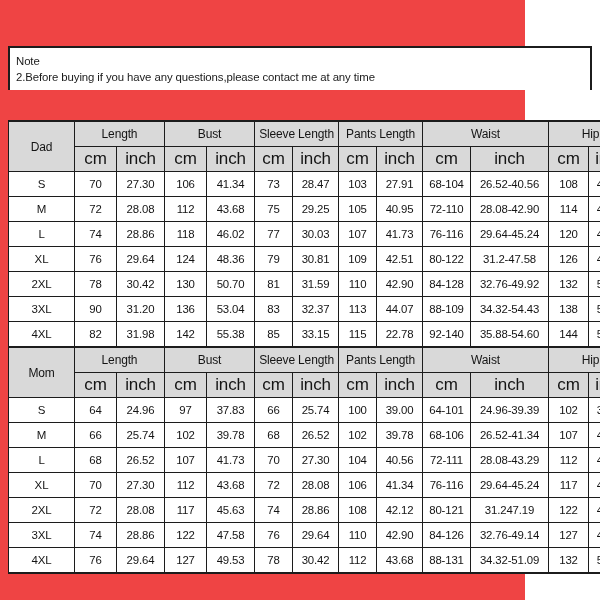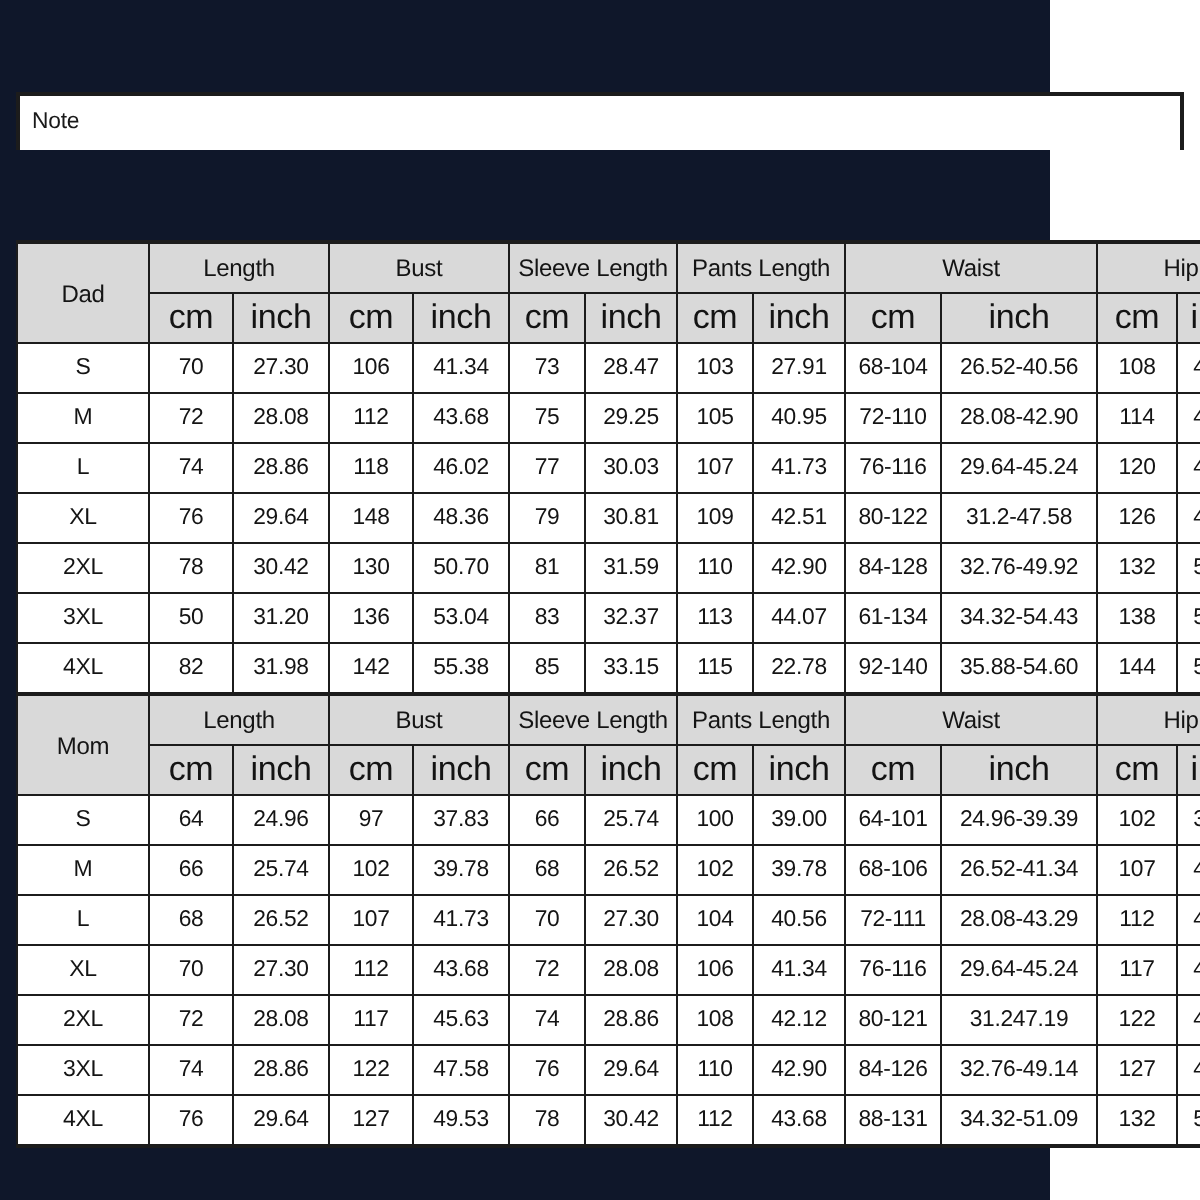--- a/index.html
+++ b/index.html
@@ -13,21 +13,21 @@
     height: 600px;
     font-family: "Liberation Sans", "DejaVu Sans", sans-serif;
     color: #1a1a1a;
     overflow: hidden;
   }
 
   .sheet {
     position: relative;
     width: 525px;
     height: 600px;
-    background: #0f172a;
+    background: #ef4444;
     box-sizing: border-box;
     text-decoration: underline;
   }
 
   
   .note-box {
     position: absolute;
     left: 8px;
     top: 46px;
     width: 584px;
@@ -92,20 +92,21 @@
   .outer-left { border-left-width: 2.2px; margin-top: 47px; }
   .outer-right { border-right-width: 2.2px; }
 </style>
 </head>
 <body>
 
 <div class="sheet">
 
   <div class="note-box">
     <div class="note-line">Note</div>
+    <div class="note-line">2.Before buying if you have any questions,please contact me at any time</div>
   </div>
 
   <table class="size-table">
     <colgroup>
       <col style="width:66px">
       <col style="width:42px">
         <col style="width:48px">
       <col style="width:42px">
         <col style="width:48px">
       <col style="width:38px">
@@ -183,21 +184,21 @@
           <td class="val">41.73</td>
           <td class="val">76-116</td>
           <td class="val">29.64-45.24</td>
           <td class="val">120</td>
           <td class="val outer-right">46.80</td>
         </tr>
         <tr>
           <td class="sz outer-left">XL</td>
           <td class="val">76</td>
           <td class="val">29.64</td>
-          <td class="val">148</td>
+          <td class="val">124</td>
           <td class="val">48.36</td>
           <td class="val">79</td>
           <td class="val">30.81</td>
           <td class="val">109</td>
           <td class="val">42.51</td>
           <td class="val">80-122</td>
           <td class="val">31.2-47.58</td>
           <td class="val">126</td>
           <td class="val outer-right">49.14</td>
         </tr>
@@ -211,29 +212,29 @@
           <td class="val">31.59</td>
           <td class="val">110</td>
           <td class="val">42.90</td>
           <td class="val">84-128</td>
           <td class="val">32.76-49.92</td>
           <td class="val">132</td>
           <td class="val outer-right">51.48</td>
         </tr>
         <tr>
           <td class="sz outer-left">3XL</td>
-          <td class="val">50</td>
+          <td class="val">90</td>
           <td class="val">31.20</td>
           <td class="val">136</td>
           <td class="val">53.04</td>
           <td class="val">83</td>
           <td class="val">32.37</td>
           <td class="val">113</td>
           <td class="val">44.07</td>
-          <td class="val">61-134</td>
+          <td class="val">88-109</td>
           <td class="val">34.32-54.43</td>
           <td class="val">138</td>
           <td class="val outer-right">53.82</td>
         </tr>
         <tr>
           <td class="sz outer-left">4XL</td>
           <td class="val">82</td>
           <td class="val">31.98</td>
           <td class="val">142</td>
           <td class="val">55.38</td>

